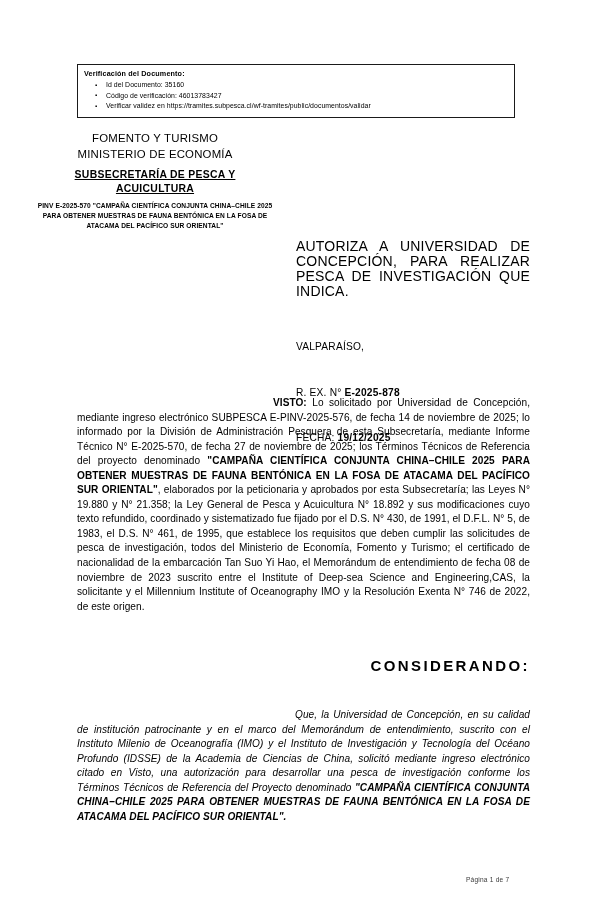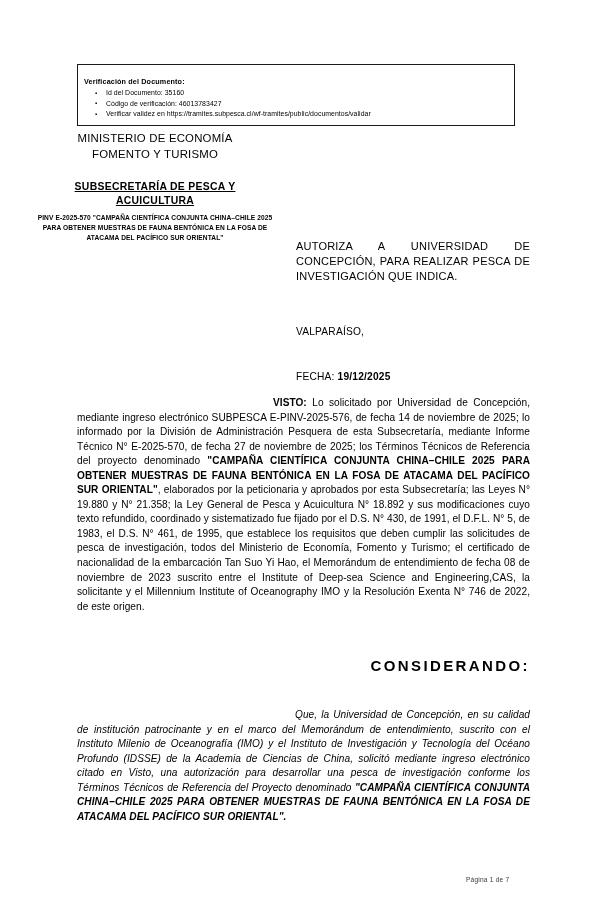--- a/index.html
+++ b/index.html
@@ -25,21 +25,21 @@
   }
 
   
   .verif-box {
     position: absolute;
     left: 77px;
     top: 64px;
     width: 438px;
     box-sizing: border-box;
     border: 1.5px solid #1a1a1a;
-    padding: 12px 5px 5px 6px;
+    padding: 4px 5px 5px 6px;
     background: #ffffff;
   }
   .verif-title {
     font-size: 7.2px;
     font-weight: bold;
     letter-spacing: 0.15px;
     line-height: 10px;
     margin-bottom: 1px;
   }
   .verif-list {
@@ -69,21 +69,21 @@
     top: 131px;
     width: 262px;
     text-align: center;
   }
   .lh-ministry {
     font-size: 11.4px;
     line-height: 15.5px;
     letter-spacing: 0.2px;
   }
   .lh-sub {
-    margin-top: 18px;
+    margin-top: 6px;
     font-size: 10.4px;
     font-weight: bold;
     line-height: 14px;
     letter-spacing: 0.3px;
     text-decoration: underline;
   }
   .lh-project {
     margin-top: 5px;
     font-size: 6.6px;
     font-weight: bold;
@@ -93,21 +93,21 @@
   }
 
   
   .right-head {
     position: absolute;
     left: 296px;
     top: 239px;
     width: 234px;
   }
   .subject {
-    font-size: 11px;
+    font-size: 14px;
     line-height: 15px;
     letter-spacing: 0.2px;
     text-align: justify;
     text-align-last: left;
   }
   .city {
     margin-top: 40px;
     font-size: 10.2px;
     line-height: 15px;
     letter-spacing: 0.2px;
@@ -188,33 +188,36 @@
     <div class="verif-title">Verificación del Documento:</div>
     <ul class="verif-list">
       <li>Id del Documento: 35160</li>
       <li>Código de verificación: 46013783427</li>
       <li>Verificar validez en https://tramites.subpesca.cl/wf-tramites/public/documentos/validar</li>
     </ul>
   </div>
 
   <div class="letterhead">
     <div class="lh-ministry">
+      <div>FOMENTO Y TURISMO</div>
       <div>MINISTERIO DE ECONOMÍA</div>
-      <div>FOMENTO Y TURISMO</div>
     </div>
     <div class="lh-sub">
       <div>SUBSECRETARÍA DE PESCA Y</div>
       <div>ACUICULTURA</div>
     </div>
     <div class="lh-project">PINV E-2025-570 "CAMPAÑA CIENTÍFICA CONJUNTA CHINA–CHILE 2025 PARA OBTENER MUESTRAS DE FAUNA BENTÓNICA EN LA FOSA DE ATACAMA DEL PACÍFICO SUR ORIENTAL"</div>
   </div>
 
   <div class="right-head">
     <div class="subject">AUTORIZA A UNIVERSIDAD DE CONCEPCIÓN, PARA REALIZAR PESCA DE INVESTIGACIÓN QUE INDICA.</div>
     <div class="city">VALPARAÍSO,</div>
+    <div class="resnum">
+      <span>R. EX. N° </span><b>E-2025-878</b>
+    </div>
     <div class="fecha">
       <span>FECHA: </span><b>19/12/2025</b>
     </div>
   </div>
 
   <div class="body-block">
     <p class="para indent-visto"><b>VISTO:</b><span> Lo solicitado por Universidad de Concepción, mediante ingreso electrónico SUBPESCA E-PINV-2025-576, de fecha 14 de noviembre de 2025; lo informado por la División de Administración Pesquera de esta Subsecretaría, mediante Informe Técnico N° E-2025-570, de fecha 27 de noviembre de 2025; los Términos Técnicos de Referencia del proyecto denominado </span><b>"CAMPAÑA CIENTÍFICA CONJUNTA CHINA–CHILE 2025 PARA OBTENER MUESTRAS DE FAUNA BENTÓNICA EN LA FOSA DE ATACAMA DEL PACÍFICO SUR ORIENTAL"</b><span>, elaborados por la peticionaria y aprobados por esta Subsecretaría; las Leyes N° 19.880 y N° 21.358; la Ley General de Pesca y Acuicultura N° 18.892 y sus modificaciones cuyo texto refundido, coordinado y sistematizado fue fijado por el D.S. N° 430, de 1991, el D.F.L. N° 5, de 1983, el D.S. N° 461, de 1995, que establece los requisitos que deben cumplir las solicitudes de pesca de investigación, todos del Ministerio de Economía, Fomento y Turismo; el certificado de nacionalidad de la embarcación Tan Suo Yi Hao, el Memorándum de entendimiento de fecha 08 de noviembre de 2023 suscrito entre el Institute of Deep-sea Science and Engineering,CAS, la solicitante y el Millennium Institute of Oceanography IMO y la Resolución Exenta N° 746 de 2022, de este origen.</span></p>
   </div>
 
   <div class="considerando">CONSIDERANDO:</div>

